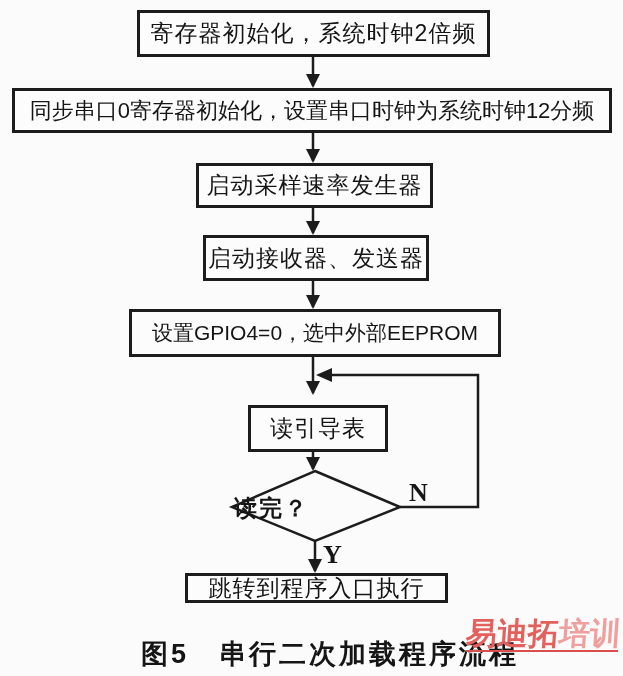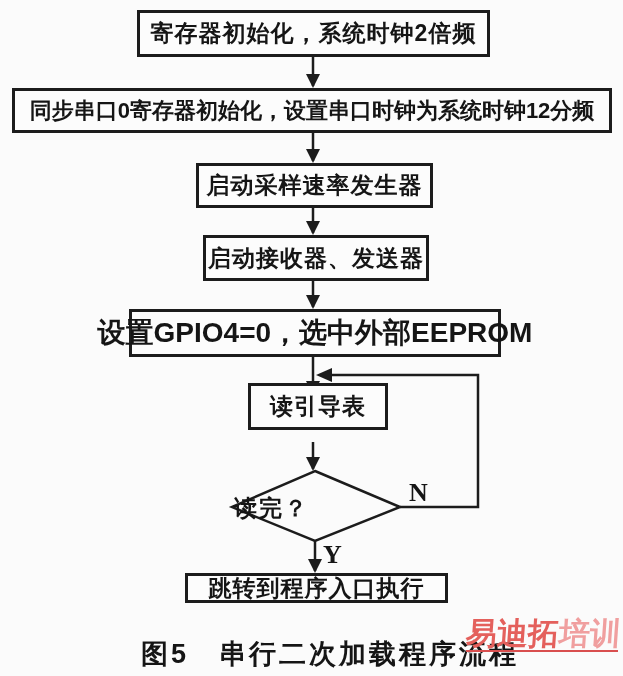--- a/index.html
+++ b/index.html
@@ -13,21 +13,21 @@
     font-family: "Liberation Sans", "DejaVu Sans", sans-serif;
     color: #151515;
   }
   .box {
     position: absolute;
     border: 3px solid #1c1c1c;
     background: #fcfcfc;
     display: flex;
     align-items: center;
     justify-content: center;
-    font-weight: bold;
+    font-weight: normal;
     white-space: nowrap;
     letter-spacing: 1px;
   }
   .connectors {
     position: absolute;
     left: 0; top: 0;
   }
   .diamond-label {
     position: absolute;
     left: 234px; top: 493px;
@@ -113,23 +113,23 @@
   </svg>
 
   <div class="box" style="left:137px; top:10px;  width:353px; height:47px; font-size:23px;">寄存器初始化，系统时钟2倍频</div>
 
   <div class="box" style="left:12px;  top:88px;  width:600px; height:45px; font-size:22px; letter-spacing:0;">同步串口0寄存器初始化，设置串口时钟为系统时钟12分频</div>
 
   <div class="box" style="left:203px; top:235px; width:226px; height:46px; font-size:23px;">启动接收器、发送器</div>
 
   <div class="box" style="left:196px; top:163px; width:237px; height:45px; font-size:23px;">启动采样速率发生器</div>
 
-  <div class="box" style="left:129px; top:309px; width:372px; height:48px; font-size:28px; letter-spacing:0;">设置GPIO4=0，选中外部EEPROM</div>
+  <div class="box" style="left:129px; top:309px; width:372px; height:48px; font-size:21px; letter-spacing:0;">设置GPIO4=0，选中外部EEPROM</div>
 
-  <div class="box" style="left:248px; top:383px; width:140px; height:47px; font-size:23px;">读引导表</div>
+  <div class="box" style="left:248px; top:405px; width:140px; height:47px; font-size:23px;">读引导表</div>
 
   <div class="box" style="left:185px; top:573px; width:263px; height:30px; font-size:23px;">跳转到程序入口执行</div>
 
   <div class="diamond-label">读完？</div>
 
   <div class="branch-label branch-n">N</div>
   <div class="branch-label branch-y">Y</div>
 
   <div class="caption">图5　串行二次加载程序流程</div>
 

